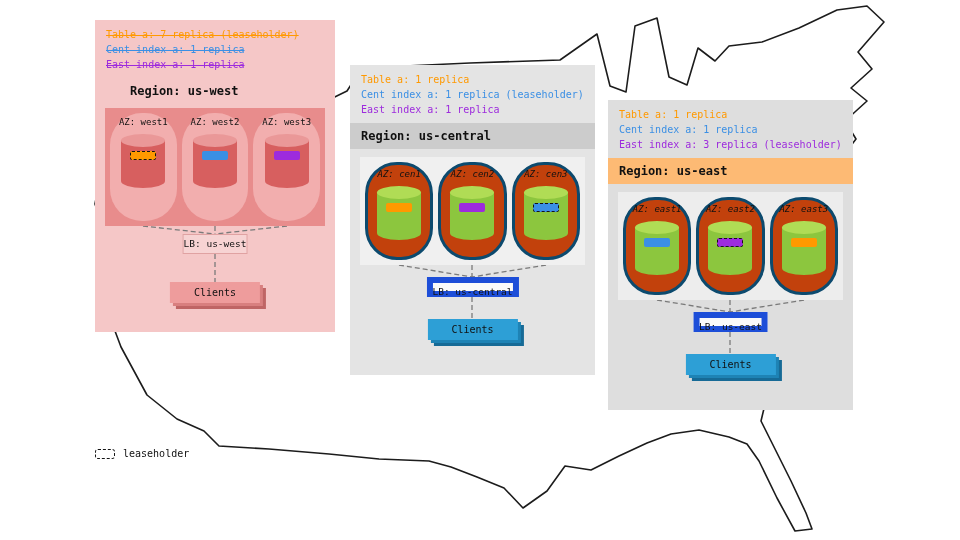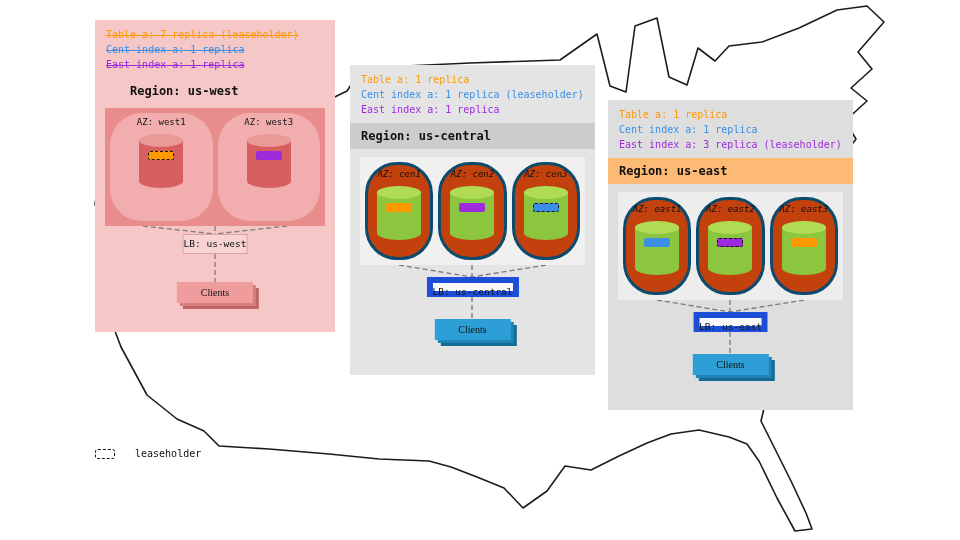--- a/index.html
+++ b/index.html
@@ -58,27 +58,27 @@
 
   svg.connect { position:absolute; left:0; top:0; width:100%; height:100%; pointer-events:none; z-index:0; }
   svg.connect line { stroke:#7a7a7a; stroke-width:1.3; stroke-dasharray:5 3; }
 
   .lb { position:absolute; left:50%; transform:translateX(-50%); z-index:2;
         height:20px; line-height:18px; padding:0 0; font-size:9.5px; white-space:nowrap; color:#111; }
   .west .lb    { top:214px; background:#F7D3D3; border:1px solid #E0A2A2; }
   .central .lb, .east .lb { top:212px; background:#FAFAFA; border:6px solid #1d4ed8; }
 
   .clients { position:absolute; left:50%; transform:translateX(-50%); z-index:2;
-             height:21px; line-height:21px; padding:0 24px; font-size:10px; color:#111; white-space:nowrap;font-family:Liberation Serif, serif; }
+             height:21px; line-height:21px; padding:0 24px; font-size:10px; color:#111; white-space:nowrap; }
   .west .clients    { top:262px; background:#EE9C9C; box-shadow:3px 3px 0 #D87F7F, 6px 6px 0 #BF6565; }
   .central .clients { top:254px; background:#2D9FD6; box-shadow:3px 3px 0 #1E83B5, 6px 6px 0 #166A96; }
   .east .clients    { top:254px; background:#2D9FD6; box-shadow:3px 3px 0 #1E83B5, 6px 6px 0 #166A96; }
 
   
-  .legend { position:absolute; left:95px; top:448px; z-index:1; display:flex; align-items:center; gap:20px; }
+  .legend { position:absolute; left:95px; top:448px; z-index:1; display:flex; align-items:center; gap:8px; }
   .legend-swatch { width:20px; height:10px; background:#fff; border:1.5px dashed #141414; border-radius:3px; }
   .legend-label { font-size:10px; color:#111; }
 </style>
 </head>
 <body>
 
 <div class="stage">
 
   <svg class="map" viewBox="0 0 960 540" aria-hidden="true">
     <path d="M 103,163 L 152,152 L 232,133 L 302,113 L 347,91 L 362,68 L 470,63 L 560,60
@@ -109,20 +109,28 @@
     <div class="az-container">
       <div class="az">
         <div class="az-label">AZ: west1</div>
         <div class="cyl">
           <span class="top"></span>
           <span class="body"></span>
           <span class="chip" data-color="orange" data-lease="true"></span>
         </div>
       </div>
       <div class="az">
+        <div class="az-label">AZ: west2</div>
+        <div class="cyl">
+          <span class="top"></span>
+          <span class="body"></span>
+          <span class="chip" data-color="blue" data-lease="false"></span>
+        </div>
+      </div>
+      <div class="az">
         <div class="az-label">AZ: west3</div>
         <div class="cyl">
           <span class="top"></span>
           <span class="body"></span>
           <span class="chip" data-color="purple" data-lease="false"></span>
         </div>
       </div>
     </div>
 
     <div class="lb">LB: us-west</div>

